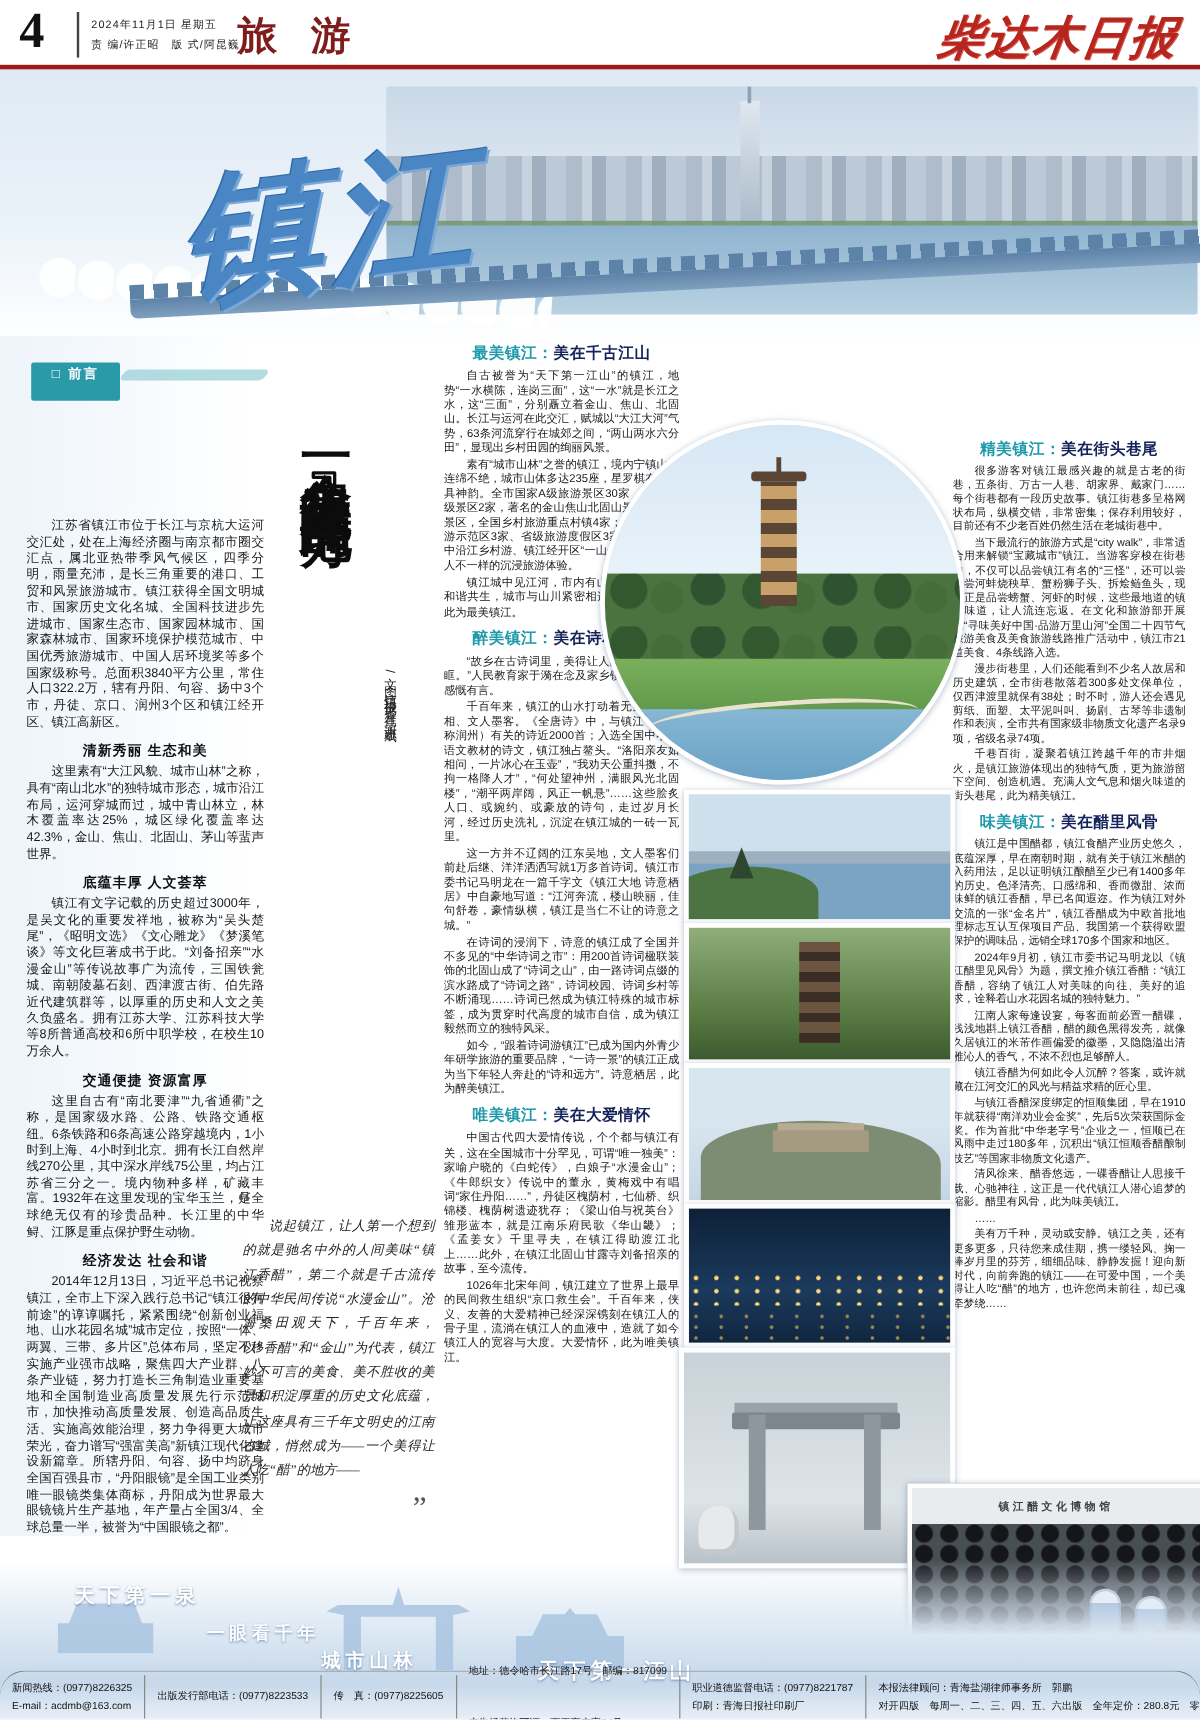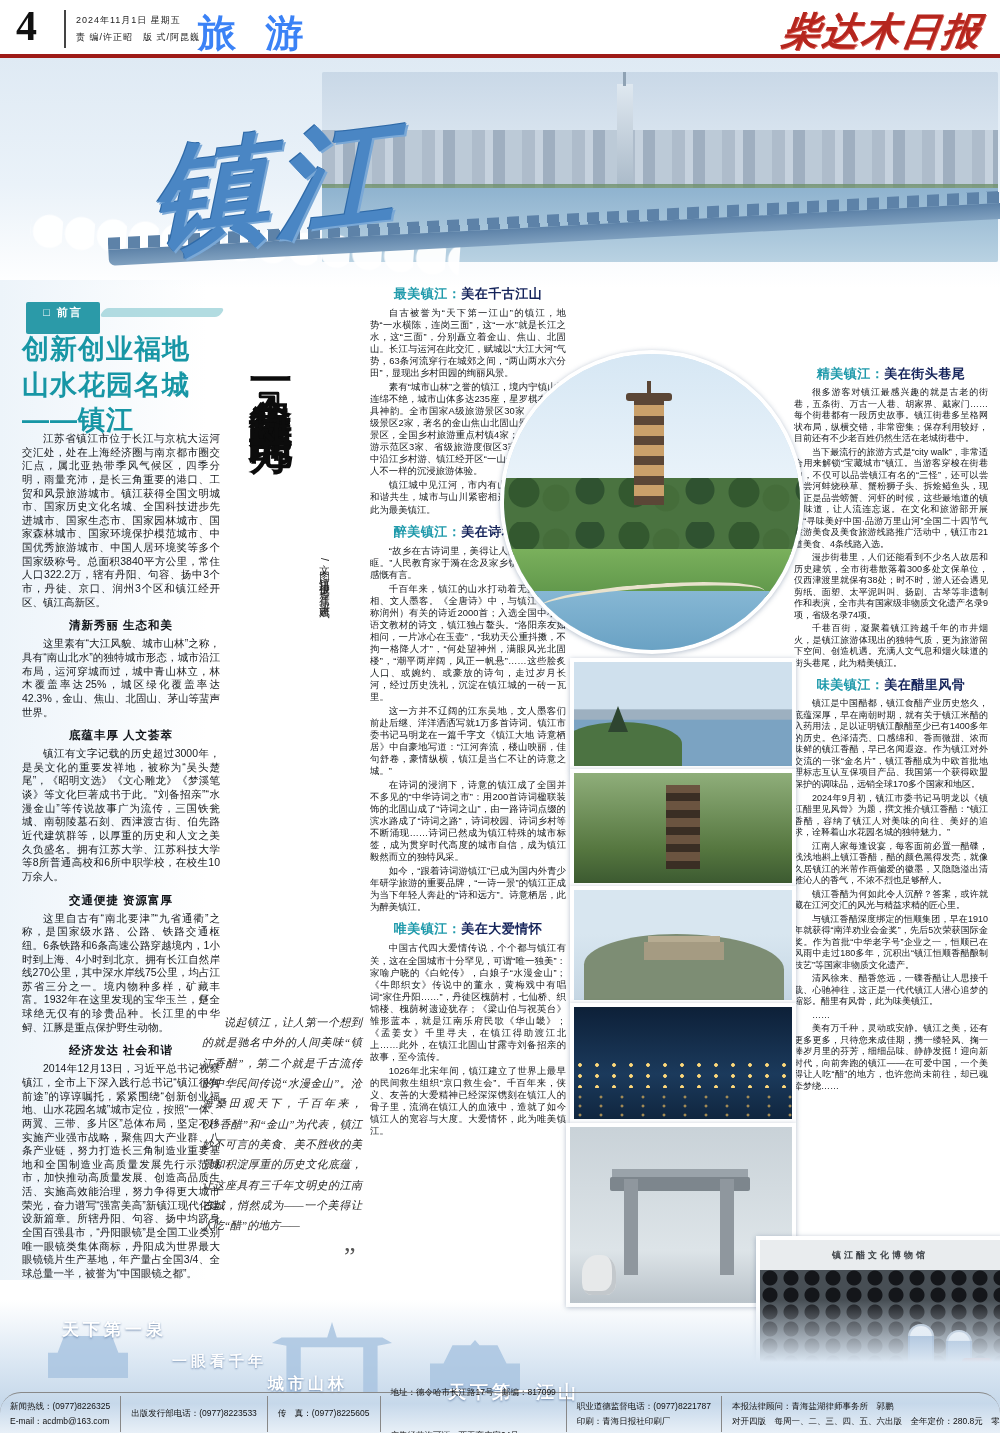--- a/index.html
+++ b/index.html
@@ -3,21 +3,21 @@
 <meta charset="utf-8">
 <style>
   html,body{margin:0;padding:0;background:#f2f2f2;}
   #page{position:relative;width:1000px;height:1433px;margin:0 auto;background:#fff;overflow:hidden;
         font-family:"Liberation Sans",sans-serif;color:#1a1a1a;}
   
   .hdr{position:absolute;top:0;left:0;right:0;height:58px;background:#fff;}
   .pageno{position:absolute;left:16px;top:2px;font-family:"Liberation Serif",serif;font-size:42px;font-weight:bold;color:#111;}
   .hdr-div{position:absolute;left:64px;top:10px;width:2px;height:38px;background:#444;}
   .hdr-meta{position:absolute;left:76px;top:12px;font-size:9px;line-height:1.9;color:#222;letter-spacing:1px;white-space:pre;}
-  .section-name{position:absolute;left:198px;top:8px;font-size:38px;font-weight:900;letter-spacing:10px;color:#3b82f6;font-family:"Liberation Serif",serif;}
+  .section-name{position:absolute;left:198px;top:8px;font-size:33px;font-weight:900;letter-spacing:10px;color:#7f1d1d;font-family:"Liberation Serif",serif;}
   .masthead{position:absolute;right:18px;top:6px;font-size:38px;font-weight:900;color:#b5261e;
             font-family:"Liberation Serif",serif;font-style:italic;transform:skewX(-8deg);letter-spacing:2px;
             text-shadow:1px 1px 0 #d8564e;}
   .red-rule{position:absolute;left:0;right:0;top:54px;height:4px;background:#9e1b17;}
   
   .banner-bg{position:absolute;left:0;top:58px;right:0;height:230px;
              background:linear-gradient(180deg,#dfeaf4 0%,#eaf2f9 55%,#ffffff 100%);}
   .panorama{position:absolute;left:322px;top:72px;width:676px;height:190px;overflow:hidden;border-radius:2px;}
   .pan-sky{position:absolute;inset:0;background:linear-gradient(180deg,#c9d8e7 0%,#e4edf5 60%);}
   .pan-skyline{position:absolute;left:0;right:0;top:58px;height:58px;
@@ -160,23 +160,20 @@
   <div class="cloud-chain"></div>
   <div class="wall">
     <div class="teeth"></div>
     <div class="base"></div>
   </div>
   <div class="calligraphy">镇江</div>
 
   <div class="left-wash"></div>
   <div class="preface-tag">□ 前言</div>
   <div class="preface-swoosh"></div>
-  <div class="preface-title" style="white-space:pre-line;">创新创业福地
-山水花园名城
-——镇江</div>
   <div class="col-left">
     <p class="body">江苏省镇江市位于长江与京杭大运河交汇处，处在上海经济圈与南京都市圈交汇点，属北亚热带季风气候区，四季分明，雨量充沛，是长三角重要的港口、工贸和风景旅游城市。镇江获得全国文明城市、国家历史文化名城、全国科技进步先进城市、国家生态市、国家园林城市、国家森林城市、国家环境保护模范城市、中国优秀旅游城市、中国人居环境奖等多个国家级称号。总面积3840平方公里，常住人口322.2万，辖有丹阳、句容、扬中3个市，丹徒、京口、润州3个区和镇江经开区、镇江高新区。</p>
     <div class="sub-h">清新秀丽 生态和美</div>
     <p class="body">这里素有“大江风貌、城市山林”之称，具有“南山北水”的独特城市形态，城市沿江布局，运河穿城而过，城中青山林立，林木覆盖率达25%，城区绿化覆盖率达42.3%，金山、焦山、北固山、茅山等蜚声世界。</p>
     <div class="sub-h">底蕴丰厚 人文荟萃</div>
     <p class="body">镇江有文字记载的历史超过3000年，是吴文化的重要发祥地，被称为“吴头楚尾”，《昭明文选》《文心雕龙》《梦溪笔谈》等文化巨著成书于此。“刘备招亲”“水漫金山”等传说故事广为流传，三国铁瓮城、南朝陵墓石刻、西津渡古街、伯先路近代建筑群等，以厚重的历史和人文之美久负盛名。拥有江苏大学、江苏科技大学等8所普通高校和6所中职学校，在校生10万余人。</p>
     <div class="sub-h">交通便捷 资源富厚</div>
     <p class="body">这里自古有“南北要津”“九省通衢”之称，是国家级水路、公路、铁路交通枢纽。6条铁路和6条高速公路穿越境内，1小时到上海、4小时到北京。拥有长江自然岸线270公里，其中深水岸线75公里，均占江苏省三分之一。境内物种多样，矿藏丰富。1932年在这里发现的宝华玉兰，是全球绝无仅有的珍贵品种。长江里的中华鲟、江豚是重点保护野生动物。</p>
     <div class="sub-h">经济发达 社会和谐</div>
     <p class="body">2014年12月13日，习近平总书记视察镇江，全市上下深入践行总书记“镇江很有前途”的谆谆嘱托，紧紧围绕“创新创业福地、山水花园名城”城市定位，按照“一体、两翼、三带、多片区”总体布局，坚定不移实施产业强市战略，聚焦四大产业群、八条产业链，努力打造长三角制造业重要基地和全国制造业高质量发展先行示范城市，加快推动高质量发展、创造高品质生活、实施高效能治理，努力争得更大城市荣光，奋力谱写“强富美高”新镇江现代化建设新篇章。所辖丹阳、句容、扬中均跻身全国百强县市，“丹阳眼镜”是全国工业类别唯一眼镜类集体商标，丹阳成为世界最大眼镜镜片生产基地，年产量占全国3/4、全球总量一半，被誉为“中国眼镜之都”。</p>

